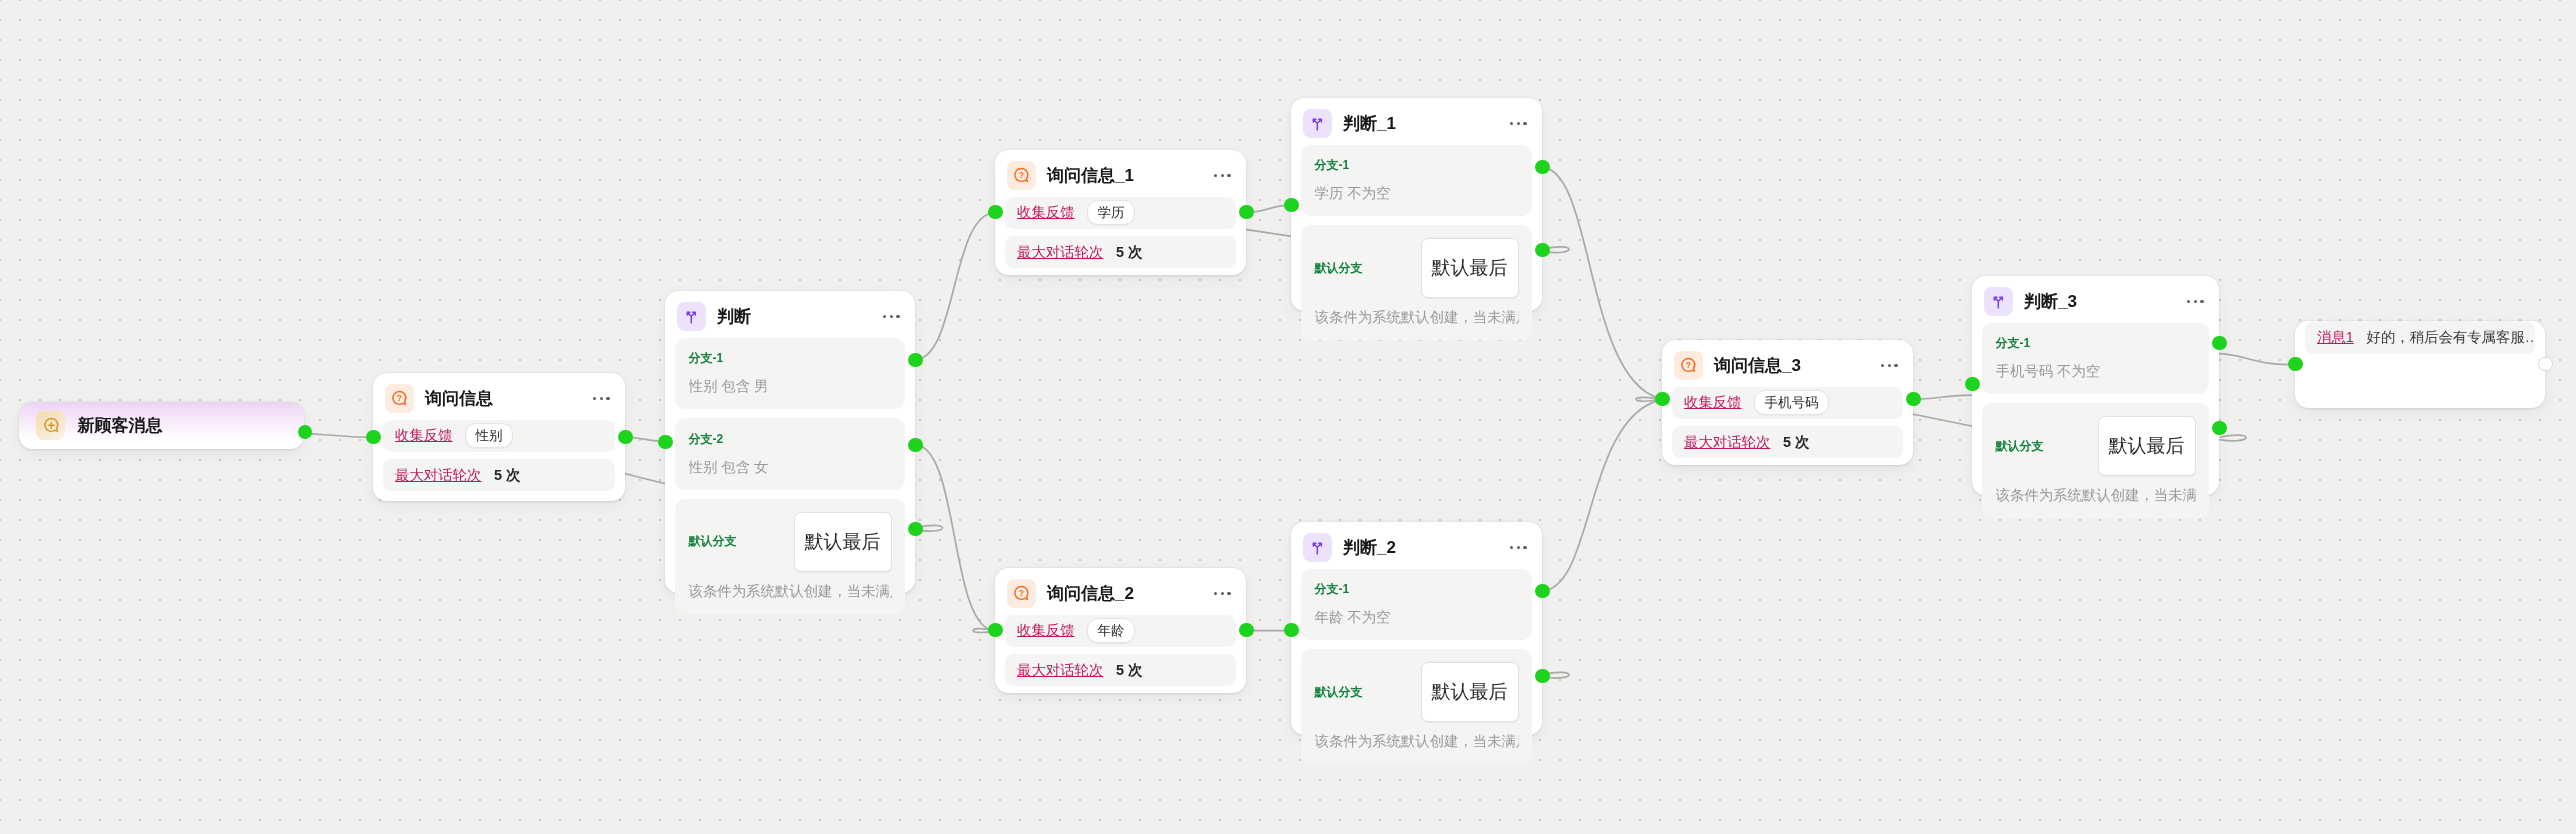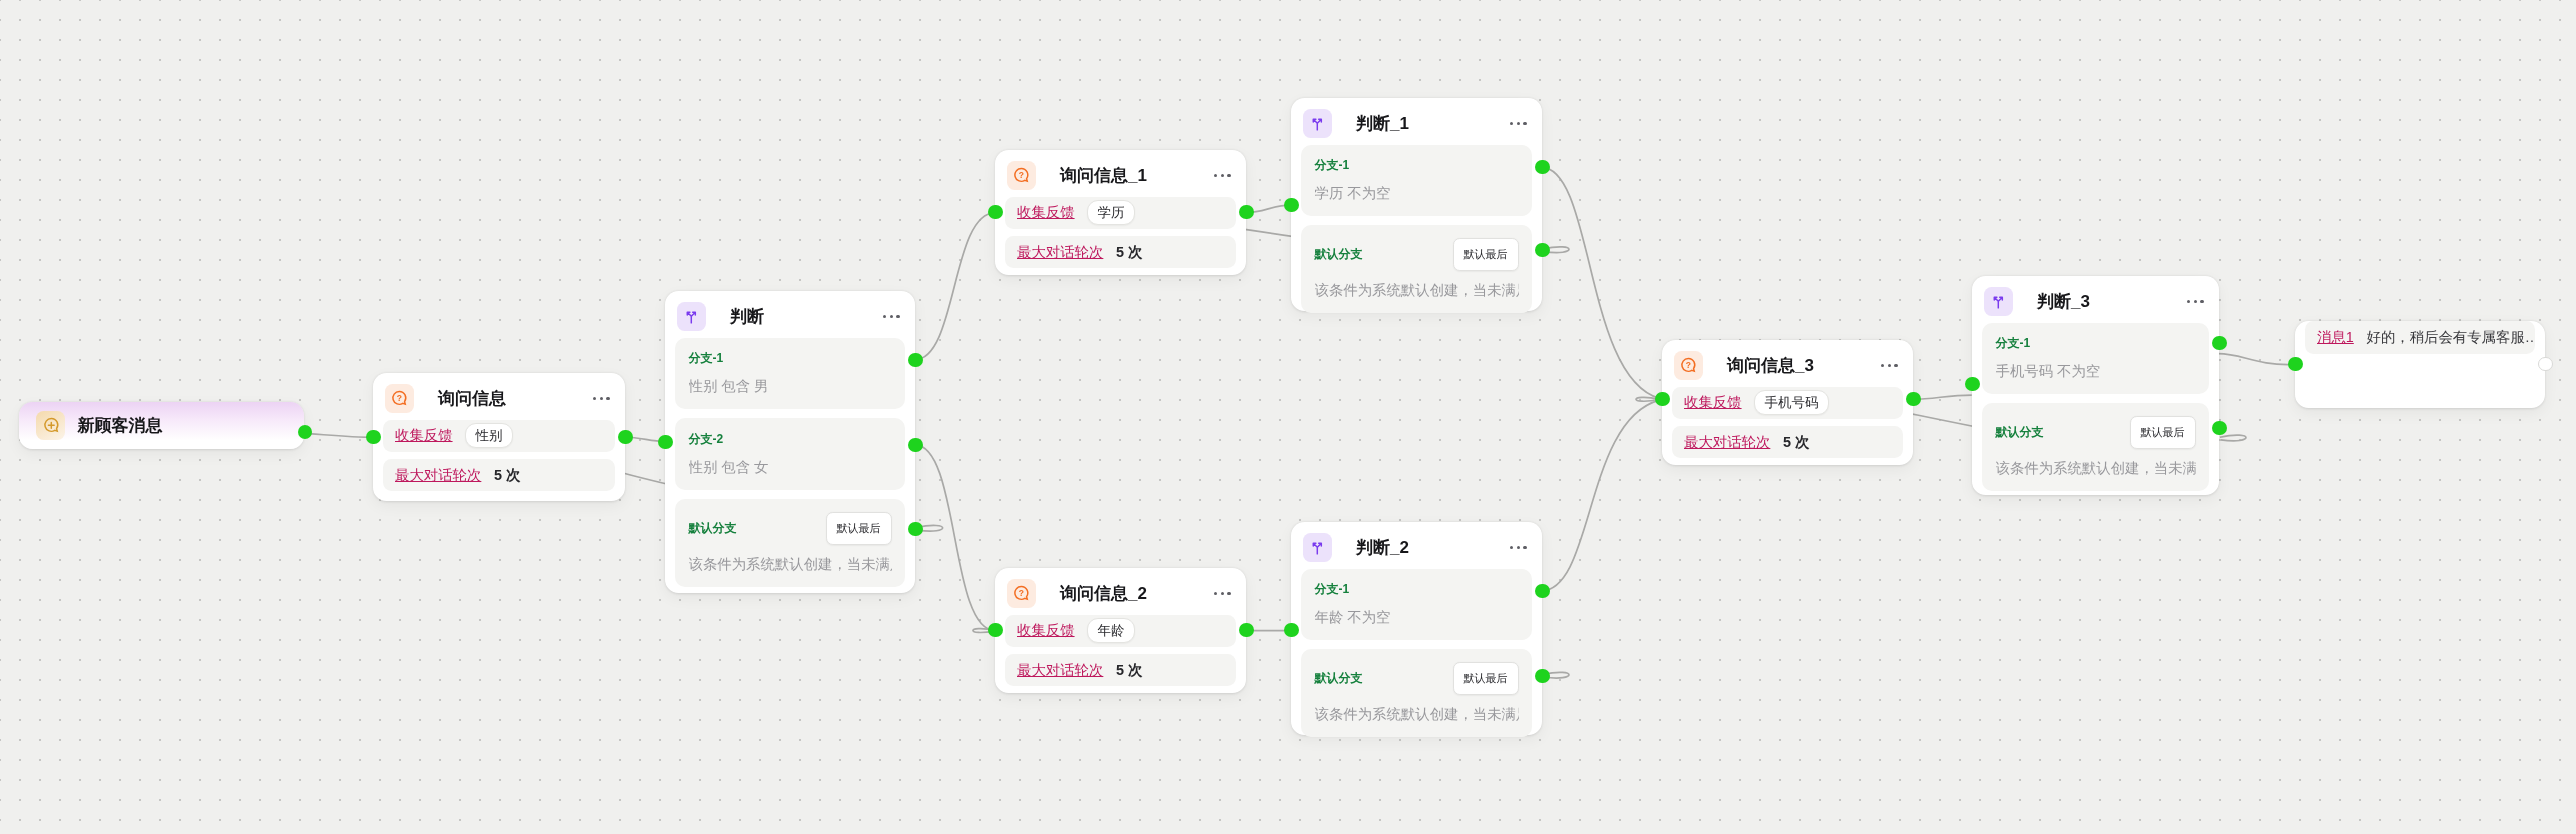--- a/index.html
+++ b/index.html
@@ -14,21 +14,21 @@
   svg.edges{position:absolute;left:0;top:0;z-index:1;}
   svg.edges path{fill:none;stroke:#a9a9a7;stroke-width:2;}
   .node{
     position:absolute;background:#ffffff;border-radius:13.5px;z-index:2;
     box-shadow:0 0.8px 2.5px rgba(0,0,0,.10),0 5px 15px rgba(0,0,0,.05);
   }
   .node-trigger{
     display:flex;align-items:center;gap:12px;padding:0 17px;
     background:linear-gradient(180deg,#ecd3f4 0%,#f7e9fa 38%,#ffffff 82%);
   }
-  .node-header{display:flex;align-items:center;gap:24px;padding:11px 13.5px 6.8px 12px;}
+  .node-header{display:flex;align-items:center;gap:11px;padding:11px 13.5px 6.8px 12px;}
   .node-icon{width:29px;height:29px;border-radius:7.6px;display:flex;align-items:center;justify-content:center;flex:none;}
   .icon-orange{background:#fdebe0;color:#f36d21;}
   .icon-amber{background:linear-gradient(150deg,#f5dcb2 10%,#fbf1e3 90%);color:#d4992b;}
   .icon-purple{background:#ece2fb;color:#7a3bee;}
   .icon-green{background:#e3f3e9;color:#27a95c;}
   .node-title{font-size:17px;font-weight:bold;color:#17171a;white-space:nowrap;}
   .header-actions{margin-left:auto;display:flex;align-items:center;gap:17px;}
   .menu-dots{display:flex;gap:3.4px;padding:5px 1.7px;cursor:pointer;}
   .menu-dots i{width:3.4px;height:3.4px;border-radius:50%;background:#5e5e64;display:block;}
   .chev{display:flex;align-items:center;cursor:pointer;}
@@ -41,22 +41,22 @@
   .msg-value{color:#3a3a3e;font-weight:normal;}
   .chip{
     background:#fff;border:0.8px solid #e4e4e1;border-radius:11px;padding:2.5px 9.3px;
     font-size:13.5px;color:#2a2a2e;box-shadow:0 0.8px 1.7px rgba(0,0,0,.05);
   }
   .branch{background:#f4f4f2;border-radius:10px;margin:0 10px 9.3px 10px;padding:12.7px 13.5px;overflow:hidden;}
   .branch-head{display:flex;align-items:center;justify-content:space-between;}
   .branch-name{font-size:12px;font-weight:bold;color:#15803d;}
   .branch-desc{font-size:14.4px;color:#98989c;margin-top:10px;white-space:nowrap;overflow:hidden;}
   .badge{
-    background:#fff;border:0.8px solid #e1e1df;border-radius:6.8px;padding:8px 10px;
-    font-size:11px;color:#2a2a2e;box-shadow:0 0.8px 1.7px rgba(0,0,0,.05);flex:none;
+    background:#fff;border:0.8px solid #e1e1df;border-radius:6.8px;padding:16px 10px;
+    font-size:19px;color:#2a2a2e;box-shadow:0 0.8px 1.7px rgba(0,0,0,.05);flex:none;
   }
   .port{position:absolute;width:14.4px;height:14.4px;border-radius:50%;background:#1ed31e;z-index:4;}
   .port-in{left:-6.8px;}
   .port-out{right:-7.6px;}
   .port-hollow{background:#ffffff;border:1.7px solid #d9d9d7;box-sizing:border-box;}
 </style>
 </head>
 <body>
 
 <svg class="edges" width="2576" height="834" viewBox="0 0 3050 988">

